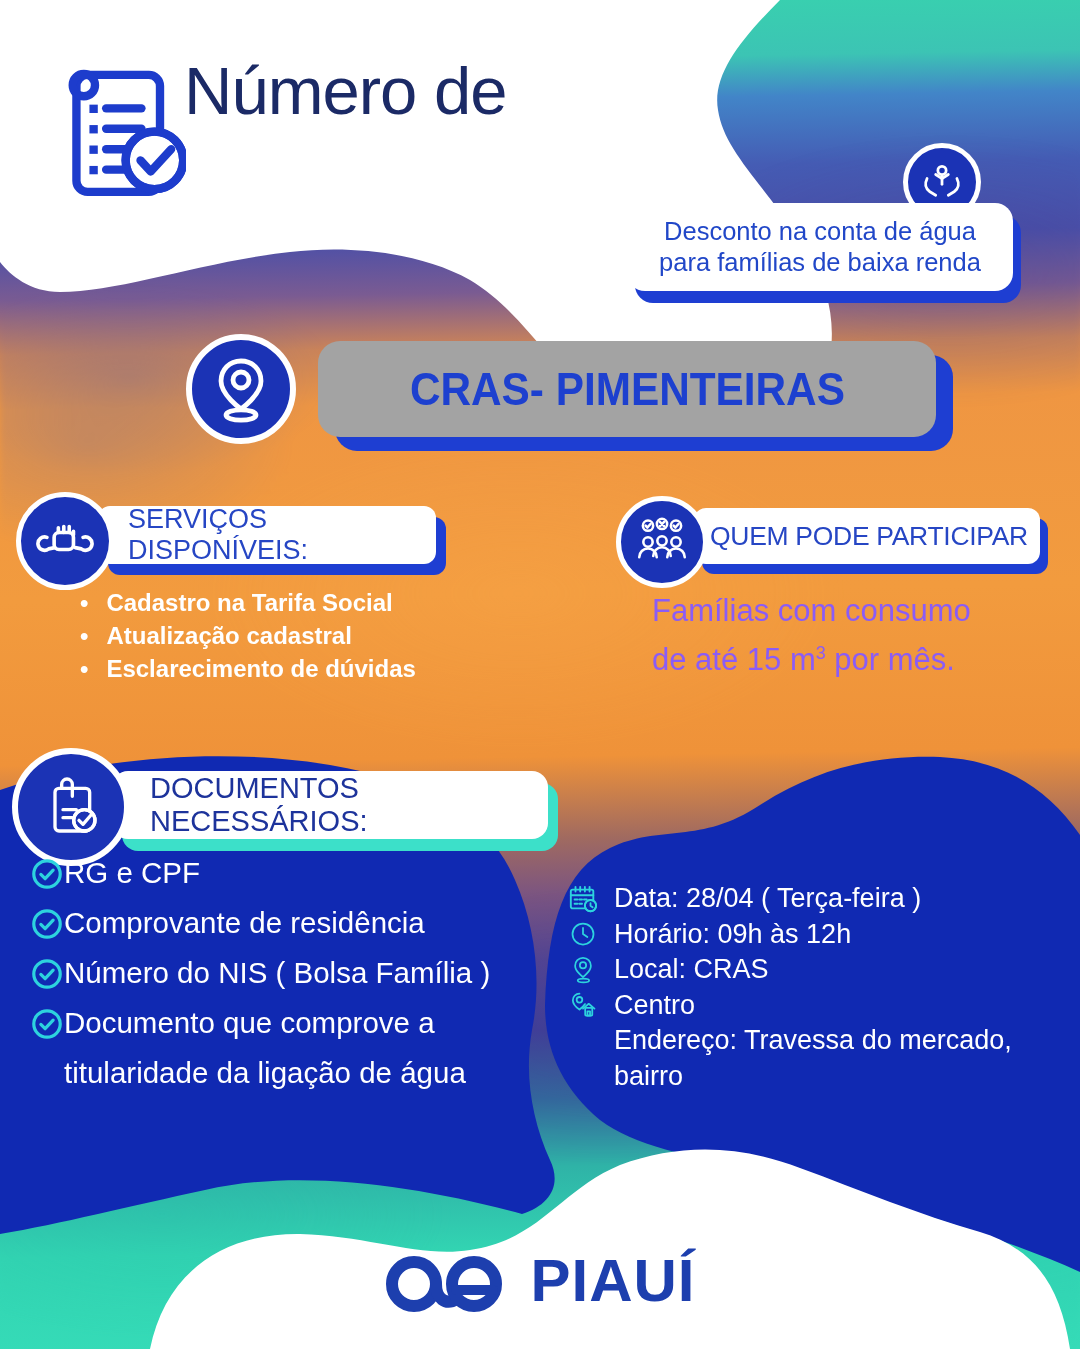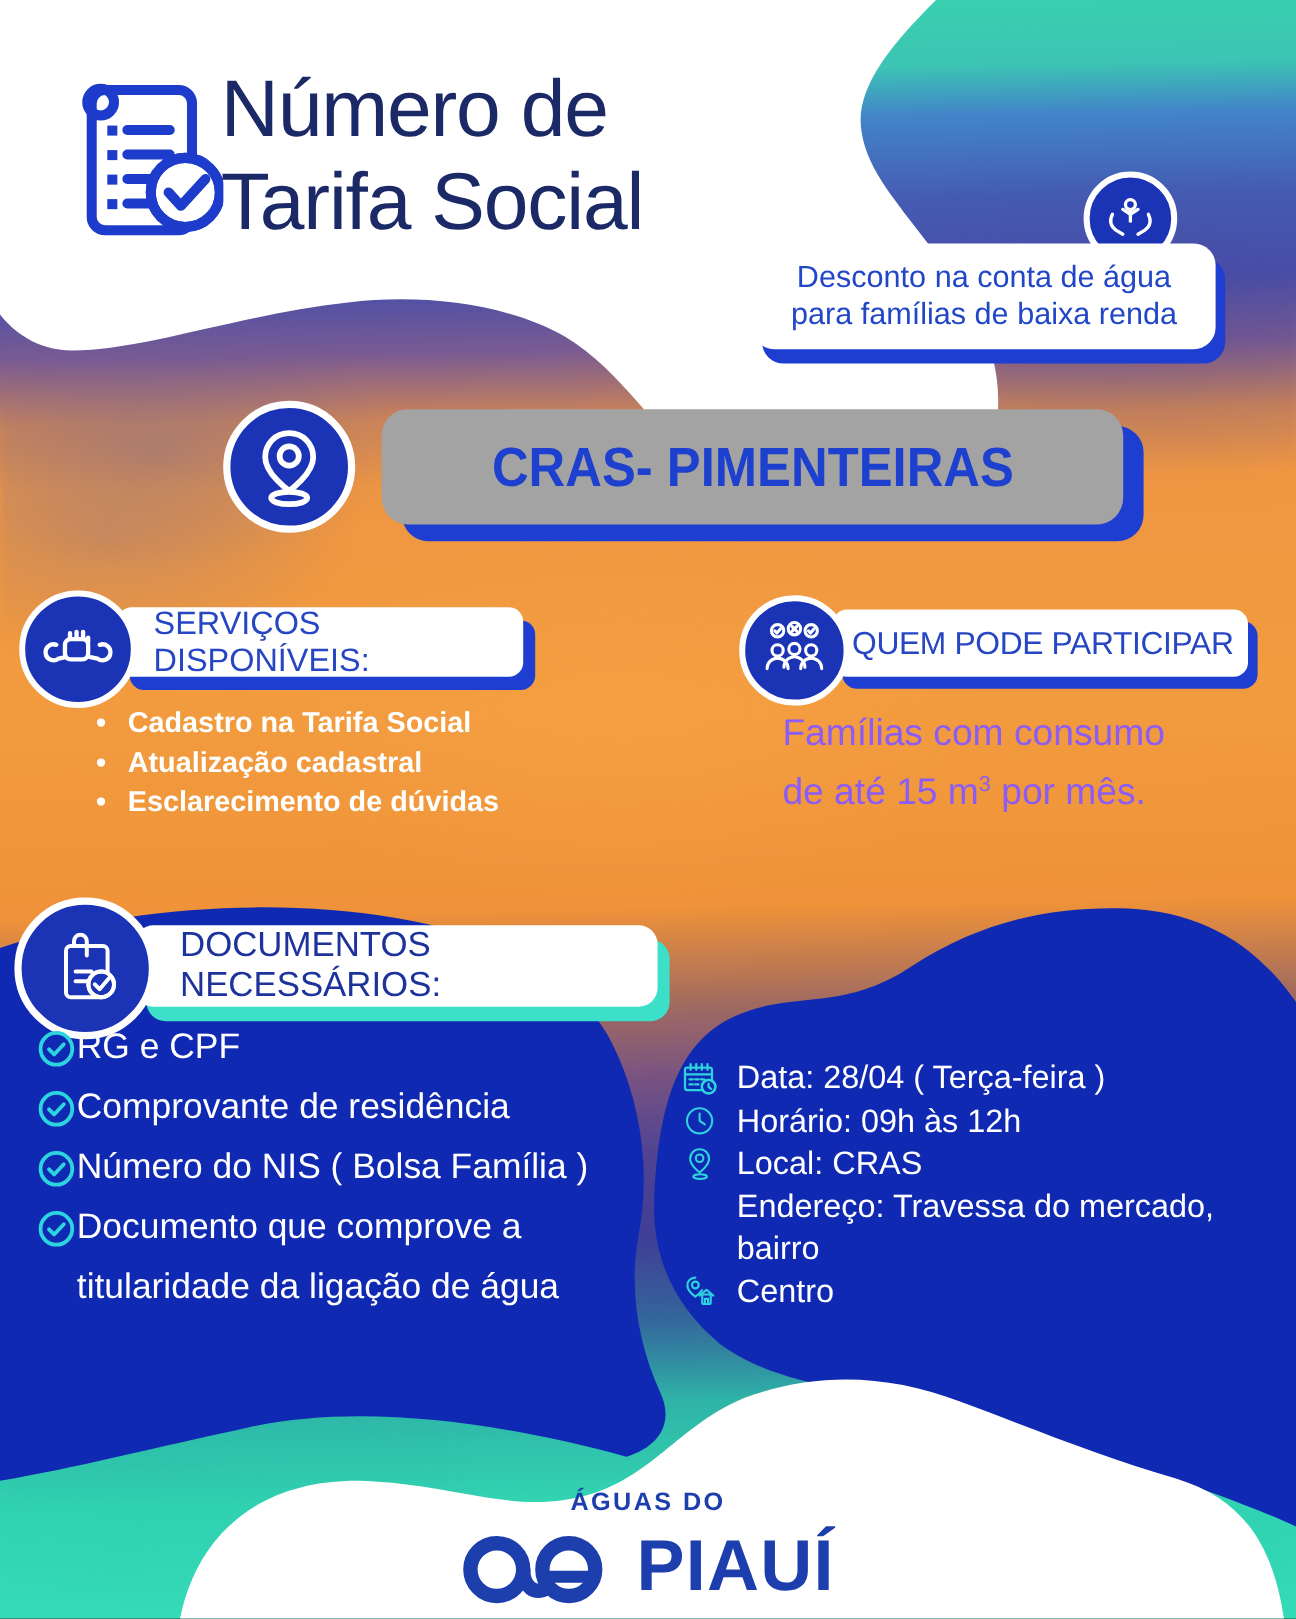--- a/index.html
+++ b/index.html
@@ -173,21 +173,20 @@
       <line x1="54" y1="96" x2="88" y2="96"></line>
       <rect x="36" y="114" width="9" height="9" fill="#1d3ccc" stroke="none"></rect>
       <line x1="54" y1="118" x2="80" y2="118"></line>
       <circle cx="106" cy="108" r="31" fill="#ffffff"></circle>
       <circle cx="106" cy="108" r="31"></circle>
       <path d="M91 108 l11 12 l22 -24"></path>
     </svg>
   </div>
   <div class="abs title">
     <div>Número de</div>
-    <div>Tarifa Social</div>
   </div>
 
   <div class="abs badge" style="left:903px; top:143px; width:78px; height:78px;">
     <svg width="46" height="46" viewBox="0 0 40 40" fill="none" stroke="#ffffff" stroke-width="2.4" stroke-linecap="round" stroke-linejoin="round">
       <circle cx="20" cy="10" r="3.6"></circle>
       <path d="M20 15 v7"></path>
       <path d="M20 17 l-5.5 -3.5"></path>
       <path d="M20 17 l5.5 -3.5"></path>
       <path d="M7 17 q-3.5 7 2.5 11.5 l5 3"></path>
       <path d="M33 17 q3.5 7 -2.5 11.5 l-5 3"></path>
@@ -328,39 +327,38 @@
       <span class="icon-cell">
         <svg width="28" height="30" viewBox="0 0 32 34" fill="none" stroke="#2dd3de" stroke-width="2" stroke-linecap="round" stroke-linejoin="round">
           <path d="M16 3 C10.8 3 7 7 7 12 C7 18.5 16 25 16 25 C16 25 25 18.5 25 12 C25 7 21.2 3 16 3 Z"></path>
           <circle cx="16" cy="11.5" r="3.6"></circle>
           <path d="M10 29 a6.5 2.2 0 1 0 13 0 a6.5 2.2 0 1 0 -13 0"></path>
         </svg>
       </span>
       <span>Local: CRAS</span>
     </div>
     <div class="event-row">
-      <span class="icon-cell"></span>
-      <span>Endereço: Travessa do mercado, bairro</span>
-    </div>
-    <div class="event-row">
       <span class="icon-cell">
         <svg width="30" height="30" viewBox="0 0 34 34" fill="none" stroke="#2dd3de" stroke-width="2" stroke-linecap="round" stroke-linejoin="round">
           <path d="M13 3 C8.6 3 5.5 6.3 5.5 10.4 C5.5 15.8 13 21 13 21 C13 21 17 18.3 19.3 14.8"></path>
           <circle cx="13" cy="10" r="3.2"></circle>
           <path d="M17 20 l6.5 -5.5 l6.5 5.5"></path>
           <rect x="19.5" y="19" width="8" height="9" rx="1"></rect>
           <rect x="22" y="23" width="3" height="5"></rect>
         </svg>
       </span>
       <span>Centro</span>
     </div>
+    <div class="event-row">
+      <span class="icon-cell"></span>
+      <span>Endereço: Travessa do mercado, bairro</span>
+    </div>
   </div>
 
   <div class="abs logo-block">
-    <div class="logo-tagline">ÁGUAS DO</div>
     <div class="logo-row">
       <svg width="126" height="72" viewBox="0 0 126 72" fill="none">
         <circle cx="30" cy="40" r="22" stroke="#1d3fae" stroke-width="12"></circle>
         <path d="M52 40 c0 14 9 22 21 15" stroke="#1d3fae" stroke-width="12" stroke-linecap="round"></path>
         <circle cx="90" cy="40" r="22" stroke="#1d3fae" stroke-width="12"></circle>
         <path d="M72 46 h37" stroke="#1d3fae" stroke-width="10" stroke-linecap="round"></path>
       </svg>
       <span class="logo-name">PIAUÍ</span>
     </div>
   </div>

